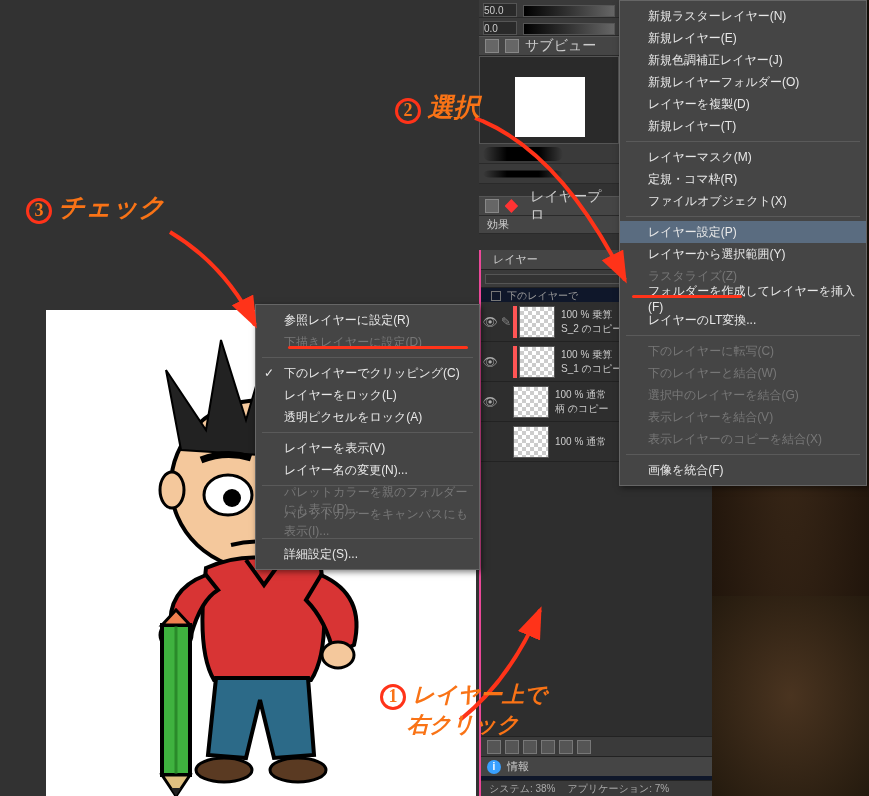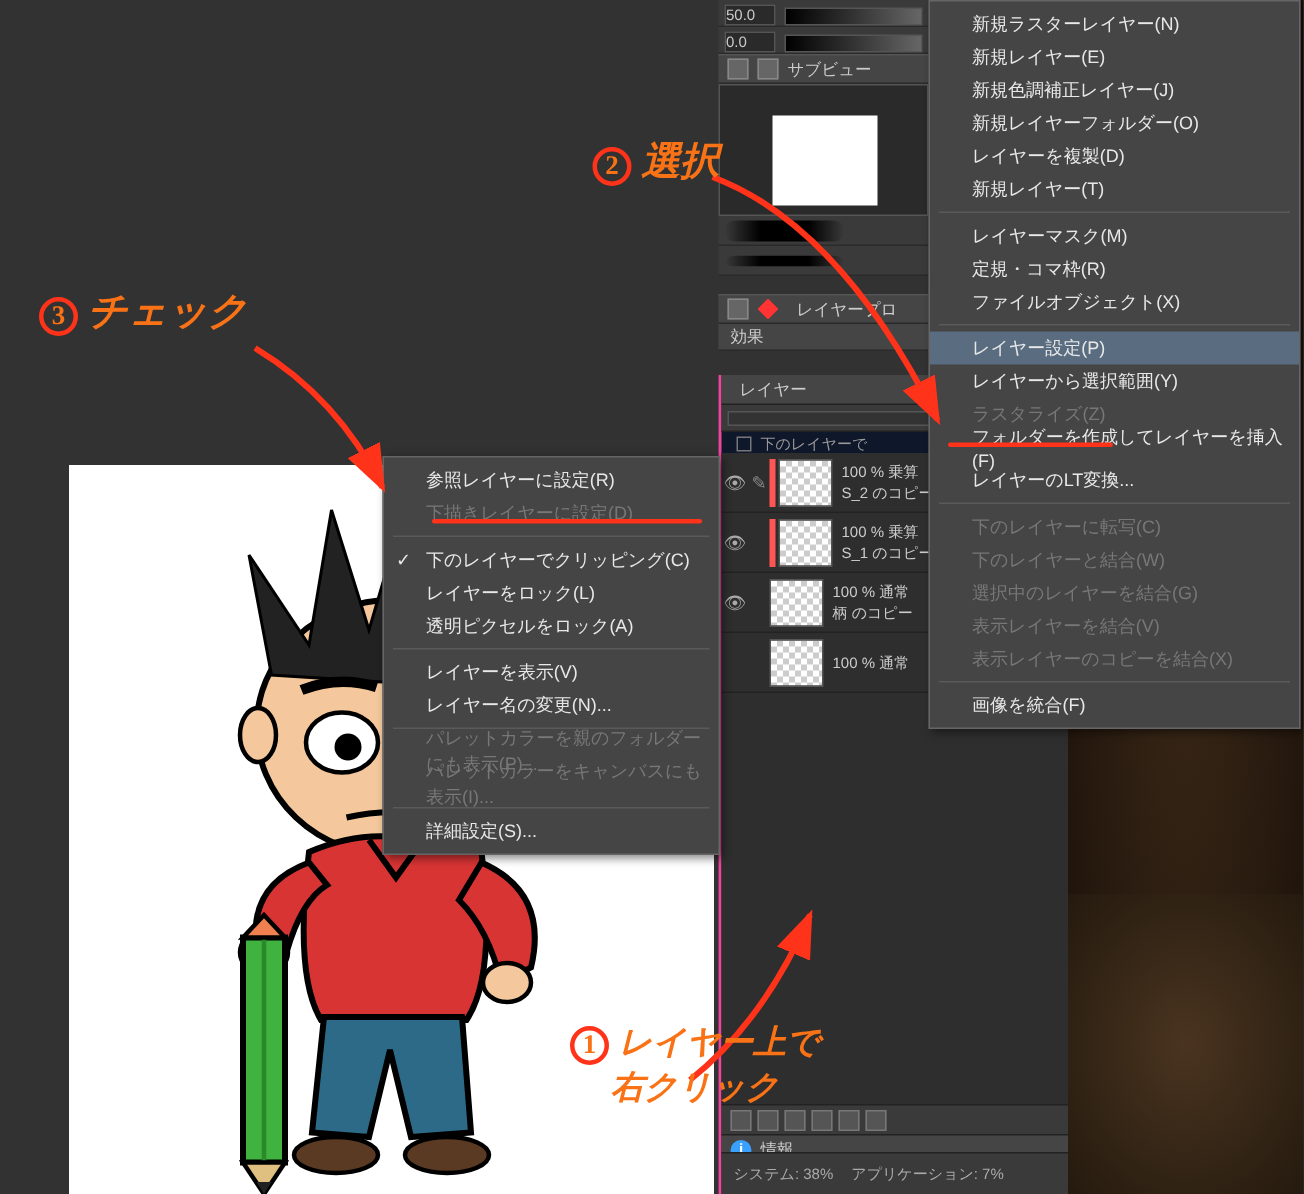--- a/index.html
+++ b/index.html
@@ -48,21 +48,21 @@
     flex: 1;
     height: 12px;
     background: linear-gradient(to right,#000,#666);
     border: 1px solid #555;
   }
   .panel-header {
     height: 20px;
     background: #454545;
     display: flex; align-items: center;
     padding: 0 6px;
-    font-size: 11px;
+    font-size: 14px;
     border-top: 1px solid #555;
     border-bottom: 1px solid #2a2a2a;
     gap: 6px;
   }
   .panel-header .icon-th {
     width: 14px; height: 14px;
     background: #666;
     border: 1px solid #888;
   }
   .nav-panel {
@@ -223,21 +223,21 @@
     width: 14px; height: 14px; border-radius: 50%;
     background: #39a0ff;
     color: #fff;
     font-size: 10px; font-weight: bold;
     display: flex; align-items: center; justify-content: center;
     margin-right: 6px;
   }
   .status-bar {
     position: absolute;
     left: 0; bottom: 0; right: 0;
-    height: 28px;
+    height: 16px;
     background: #3a3a3a;
     display: flex; align-items: center;
     padding: 0 8px;
     font-size: 10px;
     color: #aaa;
     border-top: 1px solid #222;
   }
 
   
   .ctx-menu {

